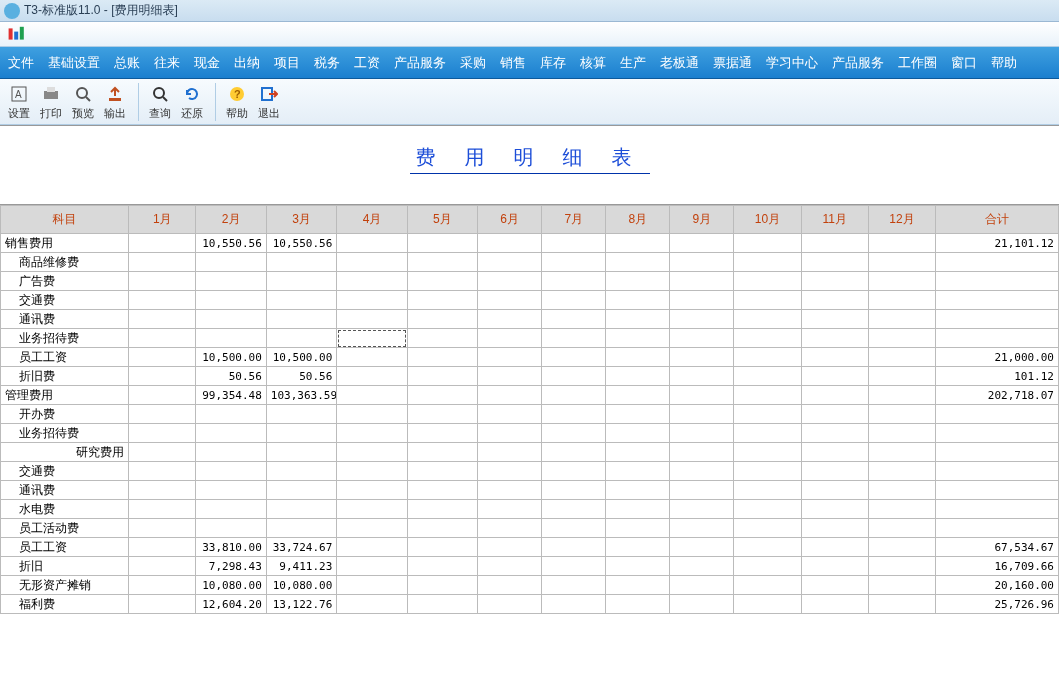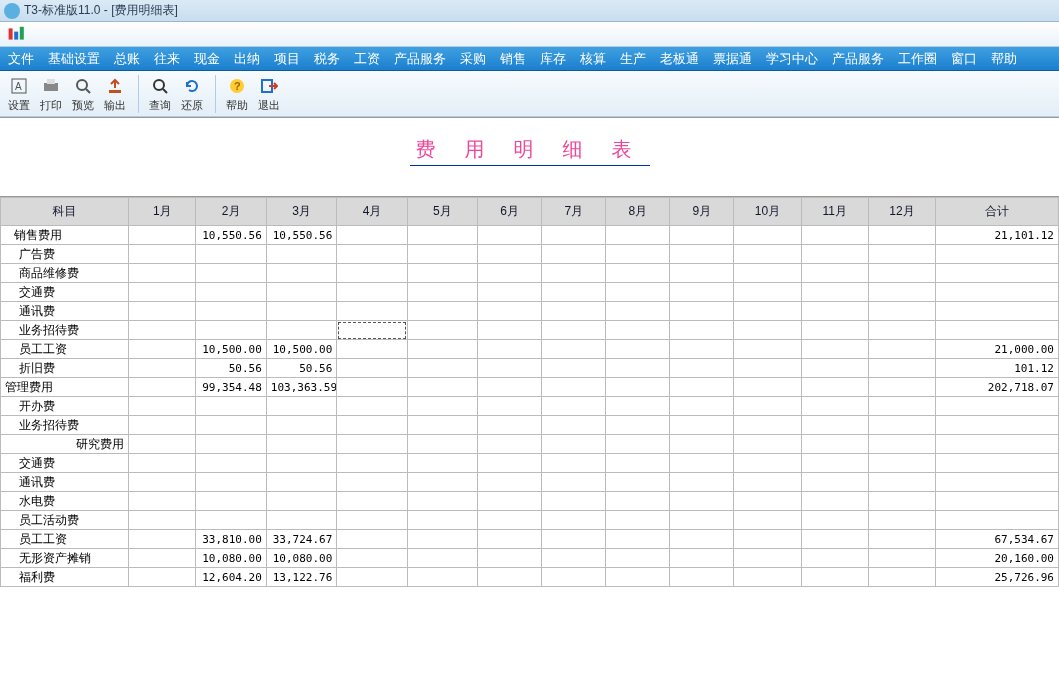--- a/index.html
+++ b/index.html
@@ -1,31 +1,31 @@
 <!DOCTYPE html>
 <html><head>
 <meta charset="utf-8">
 <style>
 * { margin:0; padding:0; box-sizing:border-box; }
 body { font-family:"Microsoft YaHei","SimSun",Arial,sans-serif; font-size:12px; background:#fff; overflow:hidden; }
 .titlebar { height:22px; background:linear-gradient(#dbeaf5,#c8ddef); display:flex; align-items:center; padding:0 4px; border-bottom:1px solid #9bb8d3; color:#2a3f55;}
 .titlebar .icon { width:16px; height:16px; border-radius:50%; background:#5ab0e0; margin-right:4px; display:inline-block;}
 .logobar { height:25px; background:linear-gradient(#fff,#e9f2fa); border-bottom:1px solid #b0cde5; display:flex; align-items:center; padding:0 6px;}
 .logobar svg { height:16px; }
-.menubar { height:24px; background:linear-gradient(#3fa0e0,#1b7fcf); display:flex; align-items:center; padding:4px 8px; color:#fff; font-size:13px; border-bottom:1px solid #0d5a9c;}
+.menubar { height:32px; background:linear-gradient(#3fa0e0,#1b7fcf); display:flex; align-items:center; padding:4px 8px; color:#fff; font-size:13px; border-bottom:1px solid #0d5a9c;}
 .menubar span { margin-right:14px; cursor:pointer; white-space:nowrap;}
 .toolbar { height:46px; background:linear-gradient(#f7fbfe,#e4eef7); border-bottom:1px solid #b0cde5; display:flex; align-items:flex-start; padding:2px 4px;}
 .tbtn { width:30px; text-align:center; font-size:11px; color:#333; cursor:pointer; margin-right:2px; padding:2px 0;}
 .tbtn .ticon { width:22px; height:22px; margin:0 auto 1px; display:flex; align-items:center; justify-content:center;}
 .tsep { width:1px; height:38px; background:#b0cde5; margin:2px 6px;}
 .reporthead { height:80px; border:1px solid #999; border-left:none; border-right:none; position:relative; background:#fff;}
-.reporthead .title { position:absolute; top:18px; left:50%; transform:translateX(-50%); font-size:20px; font-family:"KaiTi","SimSun",serif; color:#ec4899; letter-spacing:12px; border-bottom:1px solid #0033aa; padding:0 6px 2px;}
+.reporthead .title { position:absolute; top:18px; left:50%; transform:translateX(-50%); font-size:20px; font-family:"KaiTi","SimSun",serif; color:#1d4ed8; letter-spacing:12px; border-bottom:1px solid #0033aa; padding:0 6px 2px;}
 .grid { border-collapse:collapse; table-layout:fixed; width:100%; }
 .grid th, .grid td { border:1px solid #bbb; height:19px; padding:0 4px; overflow:hidden; white-space:nowrap;}
-.grid th { background:#d9d9d9; font-weight:normal; color:#0f172a; text-align:center; height:28px;}
+.grid th { background:#d9d9d9; font-weight:normal; color:#c2410c; text-align:center; height:28px;}
 .grid td.num { text-align:right; font-family:Consolas,monospace; font-size:11px;}
 .grid td.txt { text-align:left; font-size:12px;}
 .grid td.sel { outline:1px dashed #555; outline-offset:-2px;}
 .gridwrap { width:100%; overflow:auto; height:calc(691px - 22px - 25px - 24px - 46px - 80px); }
 </style>
 </head>
 <body>
 
 <div class="titlebar">
   <span class="icon"></span>
@@ -177,53 +177,53 @@
           <th>8月</th>
           <th>9月</th>
           <th>10月</th>
           <th>11月</th>
           <th>12月</th>
           <th>合计</th>
         </tr>
       </thead>
     <tbody id="body">
         <tr>
-          <td class="txt" style="padding-left: 13px;">销售费用</td>
+          <td class="txt" style="padding-left: 4px;">销售费用</td>
           <td class="num"></td>
           <td class="num">10,550.56</td>
           <td class="num">10,550.56</td>
           <td class="num"></td>
           <td class="num"></td>
           <td class="num"></td>
           <td class="num"></td>
           <td class="num"></td>
           <td class="num"></td>
           <td class="num"></td>
           <td class="num"></td>
           <td class="num"></td>
           <td class="num">21,101.12</td>
         </tr>
         <tr>
+          <td class="txt" style="padding-left: 18px;">商品维修费</td>
+          <td class="num"></td>
+          <td class="num"></td>
+          <td class="num"></td>
+          <td class="num"></td>
+          <td class="num"></td>
+          <td class="num"></td>
+          <td class="num"></td>
+          <td class="num"></td>
+          <td class="num"></td>
+          <td class="num"></td>
+          <td class="num"></td>
+          <td class="num"></td>
+          <td class="num"></td>
+        </tr>
+        <tr>
           <td class="txt" style="padding-left: 18px;">广告费</td>
-          <td class="num"></td>
-          <td class="num"></td>
-          <td class="num"></td>
-          <td class="num"></td>
-          <td class="num"></td>
-          <td class="num"></td>
-          <td class="num"></td>
-          <td class="num"></td>
-          <td class="num"></td>
-          <td class="num"></td>
-          <td class="num"></td>
-          <td class="num"></td>
-          <td class="num"></td>
-        </tr>
-        <tr>
-          <td class="txt" style="padding-left: 18px;">商品维修费</td>
           <td class="num"></td>
           <td class="num"></td>
           <td class="num"></td>
           <td class="num"></td>
           <td class="num"></td>
           <td class="num"></td>
           <td class="num"></td>
           <td class="num"></td>
           <td class="num"></td>
           <td class="num"></td>
@@ -447,20 +447,36 @@
           <td class="num"></td>
           <td class="num"></td>
           <td class="num"></td>
           <td class="num"></td>
           <td class="num"></td>
           <td class="num"></td>
           <td class="num"></td>
           <td class="num"></td>
           <td class="num"></td>
           <td class="num">67,534.67</td>
+        </tr>
+        <tr>
+          <td class="txt" style="padding-left: 18px;">折旧</td>
+          <td class="num"></td>
+          <td class="num">7,298.43</td>
+          <td class="num">9,411.23</td>
+          <td class="num"></td>
+          <td class="num"></td>
+          <td class="num"></td>
+          <td class="num"></td>
+          <td class="num"></td>
+          <td class="num"></td>
+          <td class="num"></td>
+          <td class="num"></td>
+          <td class="num"></td>
+          <td class="num">16,709.66</td>
         </tr>
         <tr>
           <td class="txt" style="padding-left: 18px;">无形资产摊销</td>
           <td class="num"></td>
           <td class="num">10,080.00</td>
           <td class="num">10,080.00</td>
           <td class="num"></td>
           <td class="num"></td>
           <td class="num"></td>
           <td class="num"></td>

